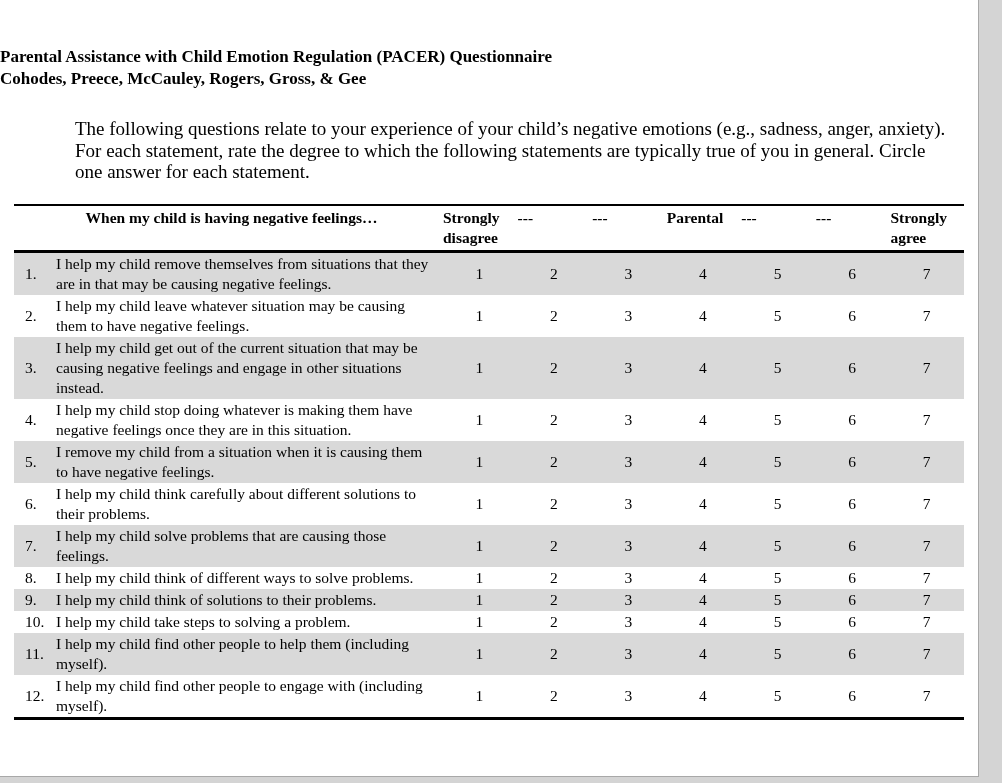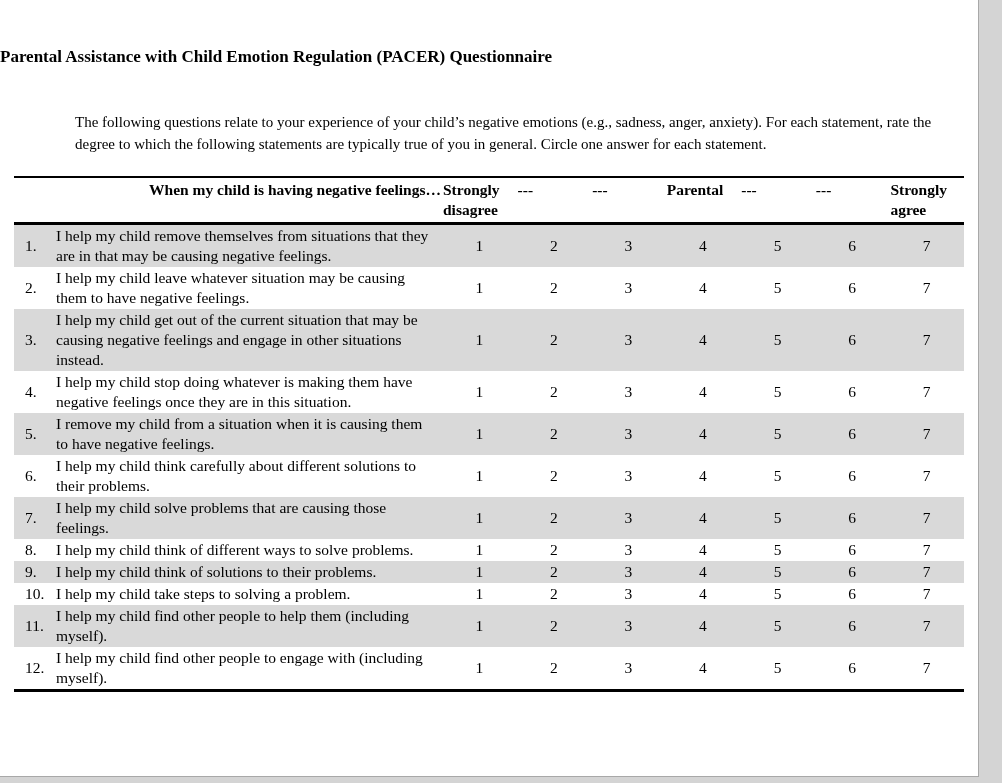--- a/index.html
+++ b/index.html
@@ -23,23 +23,23 @@
     border-right:1px solid #a8a8a8;
     border-bottom:1px solid #a8a8a8;
     overflow:hidden;
   }
   .doc{padding-top:46px;}
   .title-block{text-align:left;line-height:22px;}
   .doc-title,.doc-authors{
     font-size:17px;font-weight:bold;margin:0;
   }
   .intro{
-    margin:44px 0 0 75px;
+    margin:28px 0 0 75px;
     width:878px;
-    font-size:15px;
+    font-size:19px;
     line-height:21.5px;
     font-family:Liberation Serif, serif;
   }
   table.pacer{
     table-layout:fixed;
     border-collapse:collapse;
     width:950px;
     margin:21px 0 0 14px;
   }
   table.pacer col.c-num{width:42px;}
@@ -51,21 +51,21 @@
   tbody{border-bottom:3px solid var(--rule-color);}
   th{
     font-weight:bold;
     font-size:15.5px;
     line-height:20px;
     padding:2px 1px;
     vertical-align:top;
     text-align:left;
   }
   th.stmt-head{
-    text-align:right;
+    text-align:center;
     padding-left:8px;
   }
   td{
     font-size:15.5px;
     line-height:20px;
     padding:1px 0;
     vertical-align:middle;
   }
   td.num{
     padding-left:11px;
@@ -76,20 +76,21 @@
   tr.shaded{background:var(--row-shade);}
 </style>
 </head>
 <body>
 
 <div class="page">
   <div class="doc">
 
     <div class="title-block">
       <p class="doc-title">Parental Assistance with Child Emotion Regulation (PACER) Questionnaire</p>
+      <p class="doc-authors">Cohodes, Preece, McCauley, Rogers, Gross, &amp; Gee</p>
     </div>
 
     <p class="intro">The following questions relate to your experience of your child’s negative emotions (e.g., sadness, anger, anxiety). For each statement, rate the degree to which the following statements are typically true of you in general. Circle one answer for each statement.</p>
 
     <table class="pacer">
       <colgroup>
         <col class="c-num">
         <col class="c-stmt">
         <col span="7">
       </colgroup>

